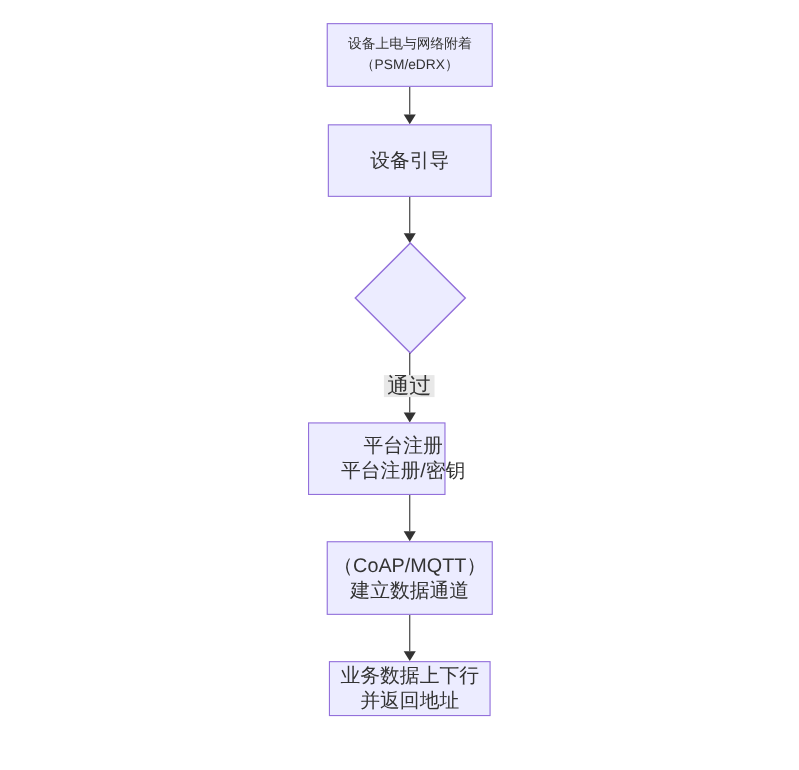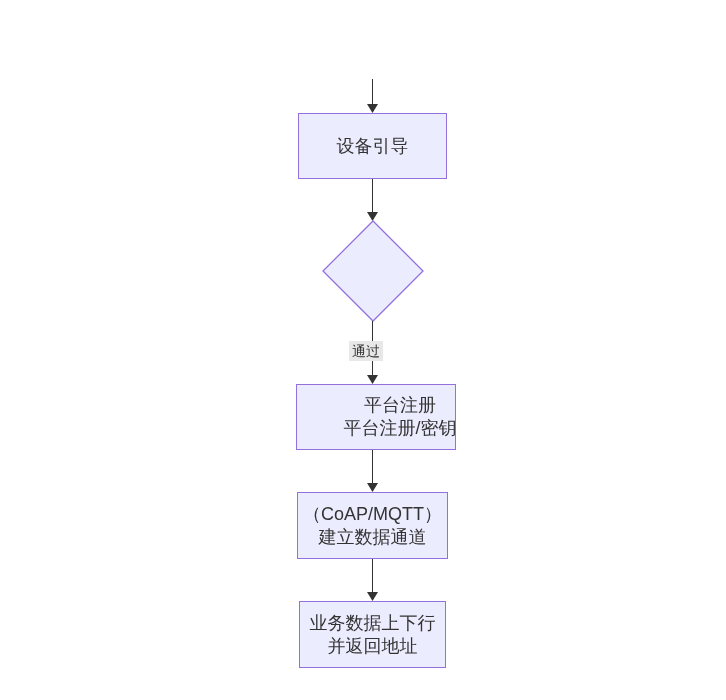--- a/index.html
+++ b/index.html
@@ -36,39 +36,39 @@
     display: flex;
     flex-direction: column;
     align-items: center;
     justify-content: center;
     text-align: center;
   }
   .node .nline { font-size: 18px; line-height: 23px; white-space: nowrap; }
   .n1 { left: 297px; top: 21px;  width: 151px; height: 58px; }
   .n1 .nline { font-size: 12.5px; line-height: 19px; }
   .n2 { left: 298px; top: 113px; width: 149px; height: 66px; }
-  .n3 { left: 296px; top: 384px; width: 160px; height: 66px; padding-left: 48px; }
+  .n3 { left: 280px; top: 384px; width: 125px; height: 66px; padding-left: 48px; }
   .n4 { left: 297px; top: 492px; width: 151px; height: 67px; }
-  .n5 { left: 299px; top: 601px; width: 147px; height: 67px; }
+  .n5 { left: 299px; top: 601px; width: 147px; height: 50px; }
   .diamond-text {
     position: absolute;
     left: 323px; top: 260px;
     width: 100px; height: 22px;
     line-height: 22px;
     text-align: center;
     font-size: 15px;
     white-space: nowrap;
   }
   .edge-label {
     position: absolute;
     left: 349px; top: 341px;
     height: 20px;
     padding: 0 3px;
     background: var(--edge-label-bg, #e8e8e8);
-    font-size: 14px;
+    font-size: 20px;
     line-height: 20px;
     text-align: center;
     white-space: nowrap;
   }
 </style>
 </head>
 <body>
 
 <div class="canvas">
 
@@ -85,20 +85,24 @@
     <line class="edge-line" x1="372.5" y1="321" x2="372.5" y2="375"></line>
     <polygon class="arrowhead" points="372.5,384 367,375 378,375"></polygon>
 
     <line class="edge-line" x1="372.5" y1="450" x2="372.5" y2="483"></line>
     <polygon class="arrowhead" points="372.5,492 367,483 378,483"></polygon>
 
     <line class="edge-line" x1="372.5" y1="559" x2="372.5" y2="592"></line>
     <polygon class="arrowhead" points="372.5,601 367,592 378,592"></polygon>
   </svg>
 
+  <div class="node n1">
+    <div class="nline">设备上电与网络附着</div>
+    <div class="nline">（PSM/eDRX）</div>
+  </div>
 
   <div class="node n2">
     <div class="nline">设备引导</div>
   </div>
 
 
   <div class="edge-label">通过</div>
 
   <div class="node n3">
     <div class="nline">平台注册</div>

